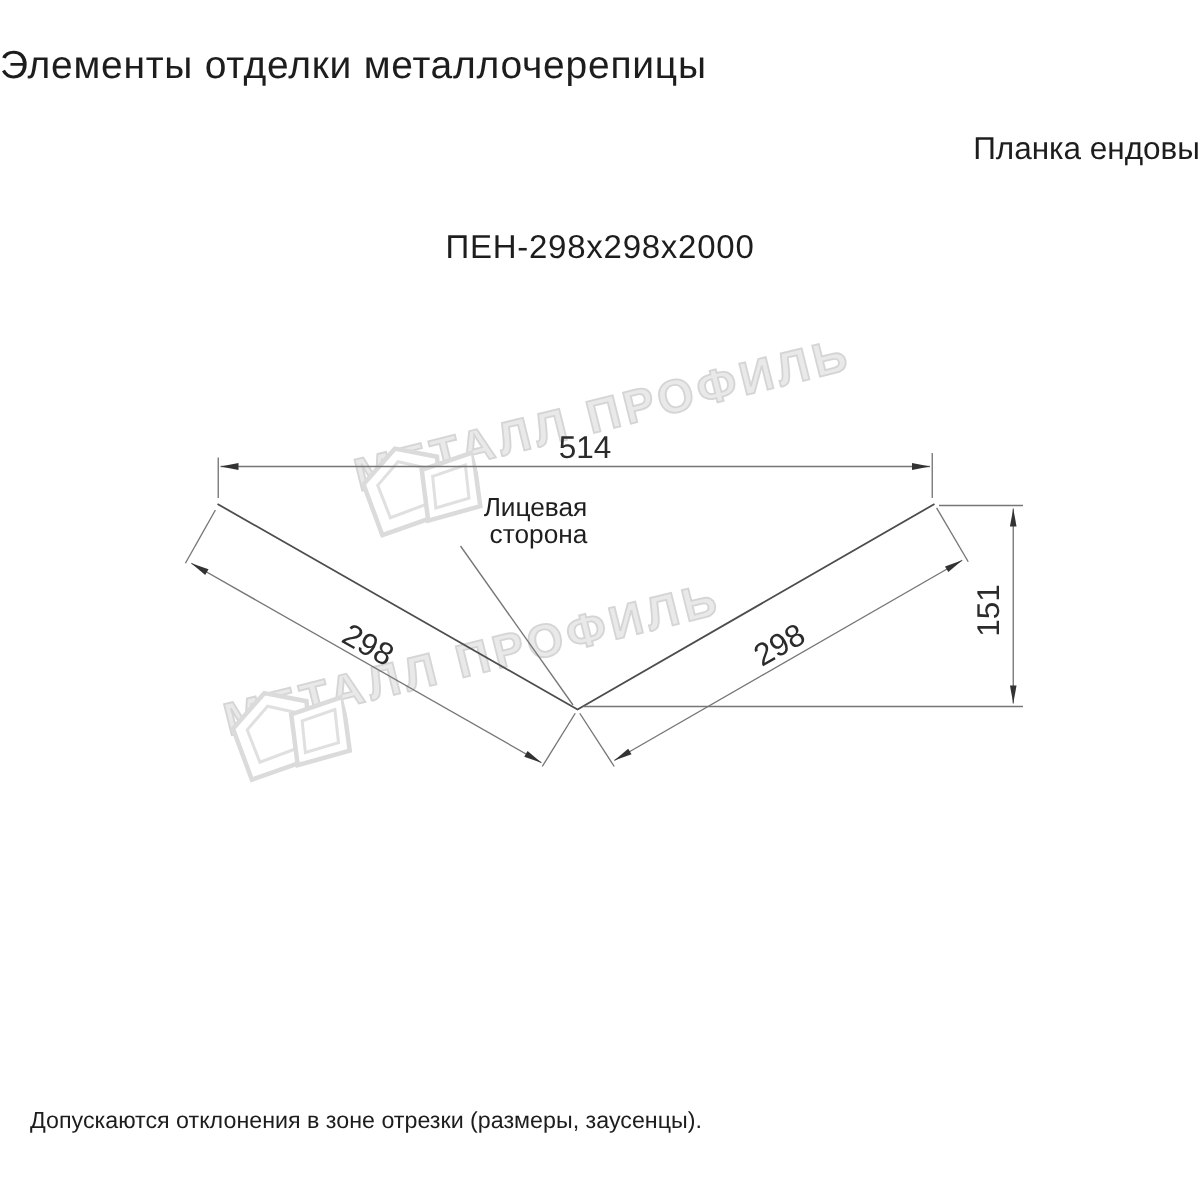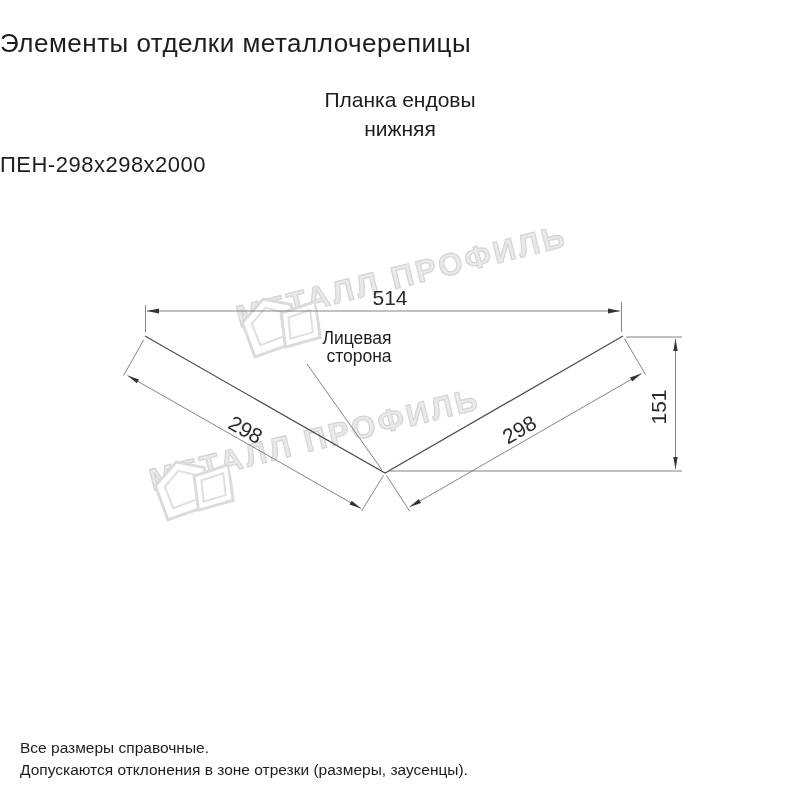--- a/index.html
+++ b/index.html
@@ -6,25 +6,25 @@
   body{
     width:800px;height:800px;position:relative;background:#ffffff;overflow:hidden;
     font-family:"Liberation Sans", sans-serif;
   }
   
   .hdr-title{
     position:absolute;left:0;top:28px;width:736px;text-align:left;
     font-size:26px;color:#1d1d1d;letter-spacing:.5px;z-index:3;
   }
   .hdr-sub{
-    position:absolute;left:0;top:85px;width:800px;text-align:center;
+    position:absolute;left:0;top:85px;width:800px;text-align:right;
     font-size:21px;line-height:29px;color:#1d1d1d;z-index:3;
   }
   .hdr-code{
-    position:absolute;left:0;top:152px;width:800px;
+    position:absolute;left:0;top:152px;width:800px;text-align:center;
     font-size:22px;color:#1d1d1d;letter-spacing:.5px;z-index:3;
   }
   
   .wm{
     position:absolute;display:flex;align-items:center;gap:10px;
     transform:rotate(-14deg);transform-origin:0 50%;
     z-index:1;opacity:.75;white-space:nowrap;
   }
   .wm-a{left:237px;top:300px;}
   .wm-b{left:150px;top:463px;}
@@ -44,21 +44,20 @@
     position:absolute;left:20px;top:737px;font-size:15.5px;line-height:22px;
     color:#1d1d1d;z-index:3;
   }
 </style>
 </head>
 <body>
 
 <div class="hdr-title">Элементы отделки металлочерепицы</div>
 <div class="hdr-sub">
   <div>Планка ендовы</div>
-  <div>нижняя</div>
 </div>
 <div class="hdr-code">ПЕН-298х298х2000</div>
 
 <div class="wm wm-a">
   <svg width="80" height="62" viewBox="0 0 80 62">
     <polygon points="4,24 30,6 56,18 50,56 8,60" fill="#ffffff" stroke="#cfcfcf" stroke-width="3"></polygon>
     <polygon points="13,27 30,15 46,23 42,47 16,50" fill="#ffffff" stroke="#d6d6d6" stroke-width="2"></polygon>
     <polygon points="44,24 80,21 76,57 40,58" fill="#ffffff" stroke="#cfcfcf" stroke-width="3"></polygon>
     <polygon points="50,30 73,28 70,50 47,51" fill="#ffffff" stroke="#d6d6d6" stroke-width="2"></polygon>
   </svg>
@@ -116,15 +115,14 @@
   </g>
 
   <g>
     <line class="dim" x1="307" y1="364" x2="382" y2="470"></line>
     <text class="lbltxt" x="357" y="344" text-anchor="middle">Лицевая</text>
     <text class="lbltxt" x="359" y="362" text-anchor="middle">сторона</text>
   </g>
 </svg>
 
 <div class="footer">
-  <div>Все размеры справочные.</div>
   <div>Допускаются отклонения в зоне отрезки (размеры, заусенцы).</div>
 </div>
 
 </body></html>

